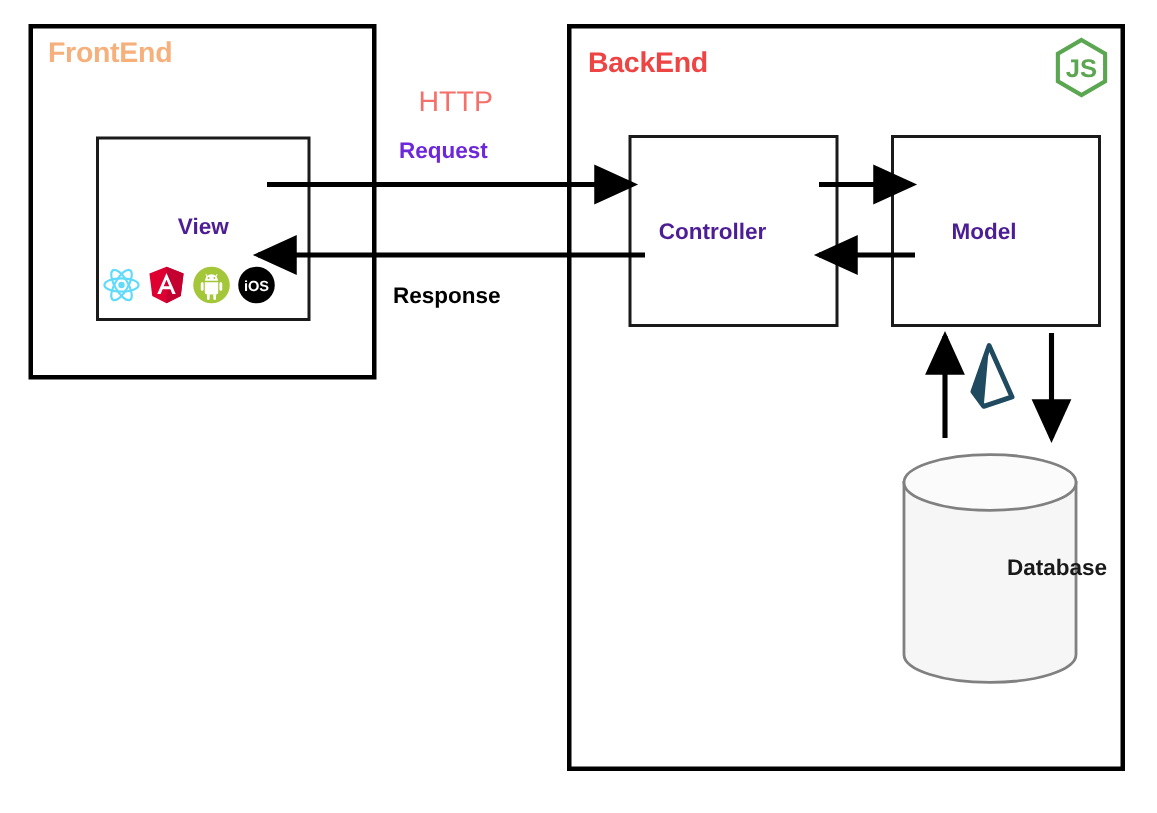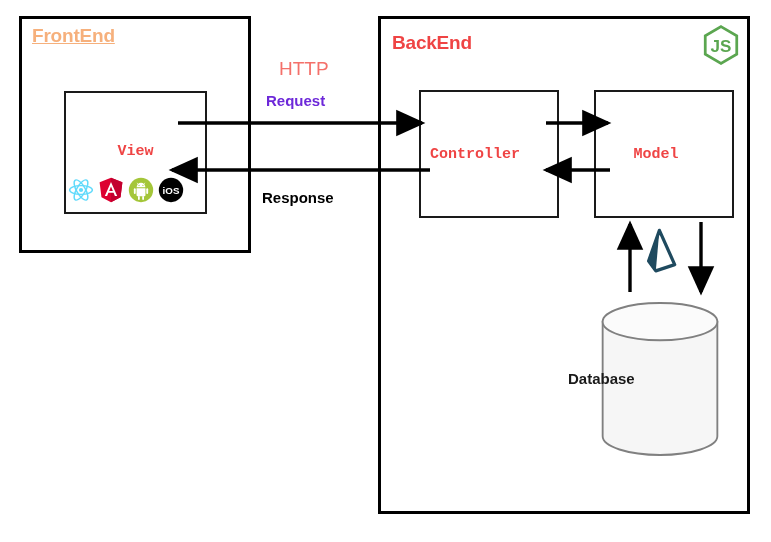--- a/index.html
+++ b/index.html
@@ -33,24 +33,23 @@
     position: absolute;
     font-weight: bold;
     font-size: 19px;
     letter-spacing: -0.2px;
     white-space: nowrap;
   }
   .node-label {
     position: absolute;
     font-weight: bold;
     font-size: 15px;
-    color: #ef4444;
+    color: #4c1d95;
     white-space: nowrap;
     text-align: center;
-    font-family: Liberation Mono, monospace;
   }
   .edge-label {
     position: absolute;
     font-weight: bold;
     font-size: 15px;
     white-space: nowrap;
     text-align: center;
   }
   .http-label {
     position: absolute;
@@ -84,21 +83,21 @@
     color: #1a1a1a;
     white-space: nowrap;
   }
 </style>
 </head>
 <body>
 
 <div id="canvas">
 
   <div class="box" style="left:19px; top:16px; width:232px; height:237px;"></div>
-  <div class="zone-label" style="left:32px; top:25px; color:#f6b07c;text-decoration:underline;">FrontEnd</div>
+  <div class="zone-label" style="left:32px; top:25px; color:#f6b07c;">FrontEnd</div>
 
   <div class="inner-box" style="left:64px; top:91px; width:143px; height:123px;"></div>
   <div class="node-label" style="left:64px; top:143px; width:143px;">View</div>
 
   <div class="icon-row" style="left:68px; top:177px;">
 
     <svg class="tech-icon" viewBox="0 0 32 32">
       <circle cx="16" cy="16" r="2.6" fill="#61dafb"></circle>
       <ellipse cx="16" cy="16" rx="14" ry="5.4" fill="none" stroke="#61dafb" stroke-width="1.8"></ellipse>
       <ellipse cx="16" cy="16" rx="14" ry="5.4" fill="none" stroke="#61dafb" stroke-width="1.8" transform="rotate(60 16 16)"></ellipse>
@@ -152,21 +151,21 @@
 
   <svg viewBox="0 0 40 52" style="position:absolute; left:645px; top:228px; width:36px; height:48px;">
     <path d="M16 2 L33 40 L12 47 L4 36 Z" fill="#ffffff" stroke="#1f4a5f" stroke-width="3.6" stroke-linejoin="round"></path>
     <path d="M16 2 L4 36 L12 47 Z" fill="#1f4a5f"></path>
   </svg>
 
   <svg viewBox="0 0 160 200" style="position:absolute; left:598px; top:296px; width:124px; height:166px;">
     <path d="M6 26 L6 174 A74 24 0 0 0 154 174 L154 26 Z" fill="#f6f6f6" stroke="#808080" stroke-width="2.4"></path>
     <ellipse cx="80" cy="26" rx="74" ry="24" fill="#fbfbfb" stroke="#808080" stroke-width="2.4"></ellipse>
   </svg>
-  <div class="db-text" style="left:568px; top:370px; width:124px; text-align:left;">Database</div>
+  <div class="db-text" style="left:614px; top:370px; width:124px; text-align:right;">Database</div>
 
   <svg class="overlay">
     <defs>
       <marker id="arrowhead" markerWidth="9" markerHeight="9" refX="7.6" refY="4.5" orient="auto" markerUnits="strokeWidth">
         <path d="M0,0.6 L8.6,4.5 L0,8.4 Z" fill="#000000"></path>
       </marker>
     </defs>
 
     <g>
       <line x1="178" y1="123" x2="422" y2="123" stroke="#000000" stroke-width="3.4" marker-end="url(#arrowhead)"></line>

